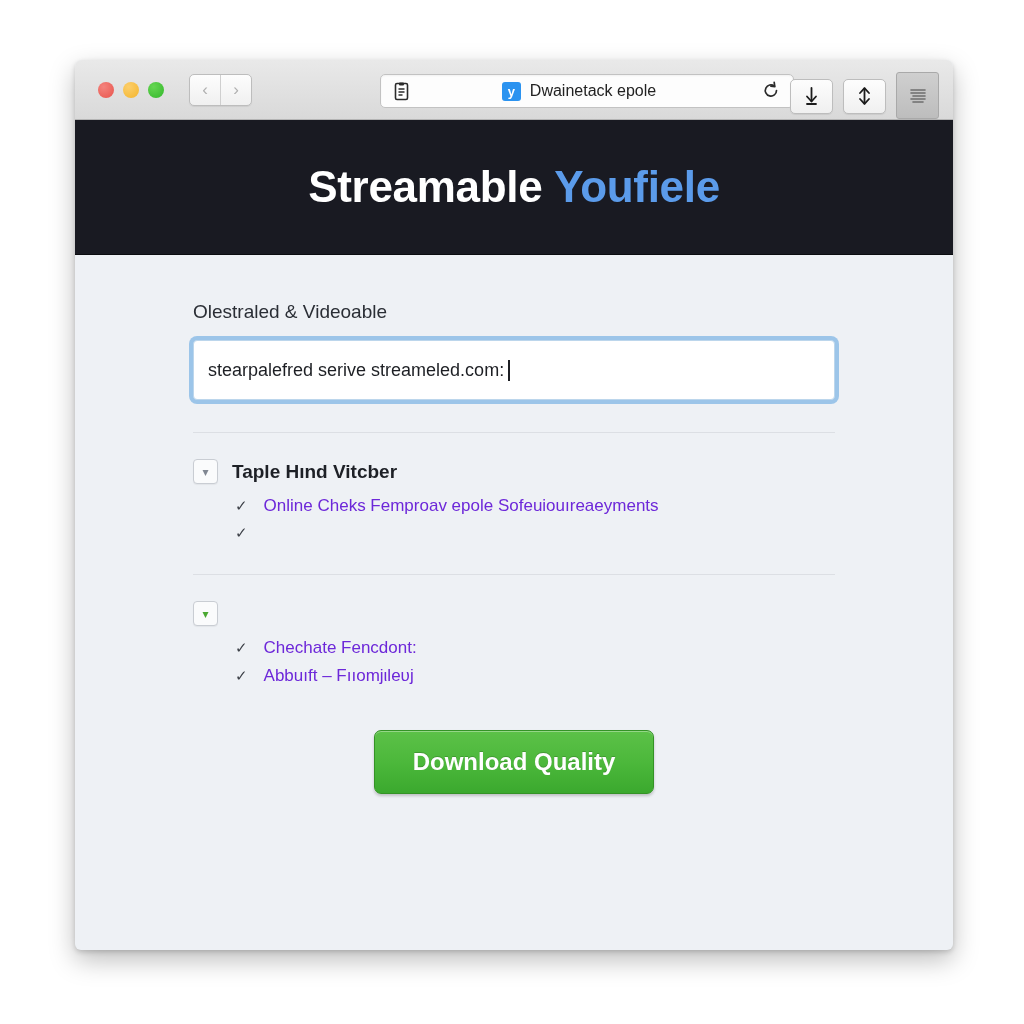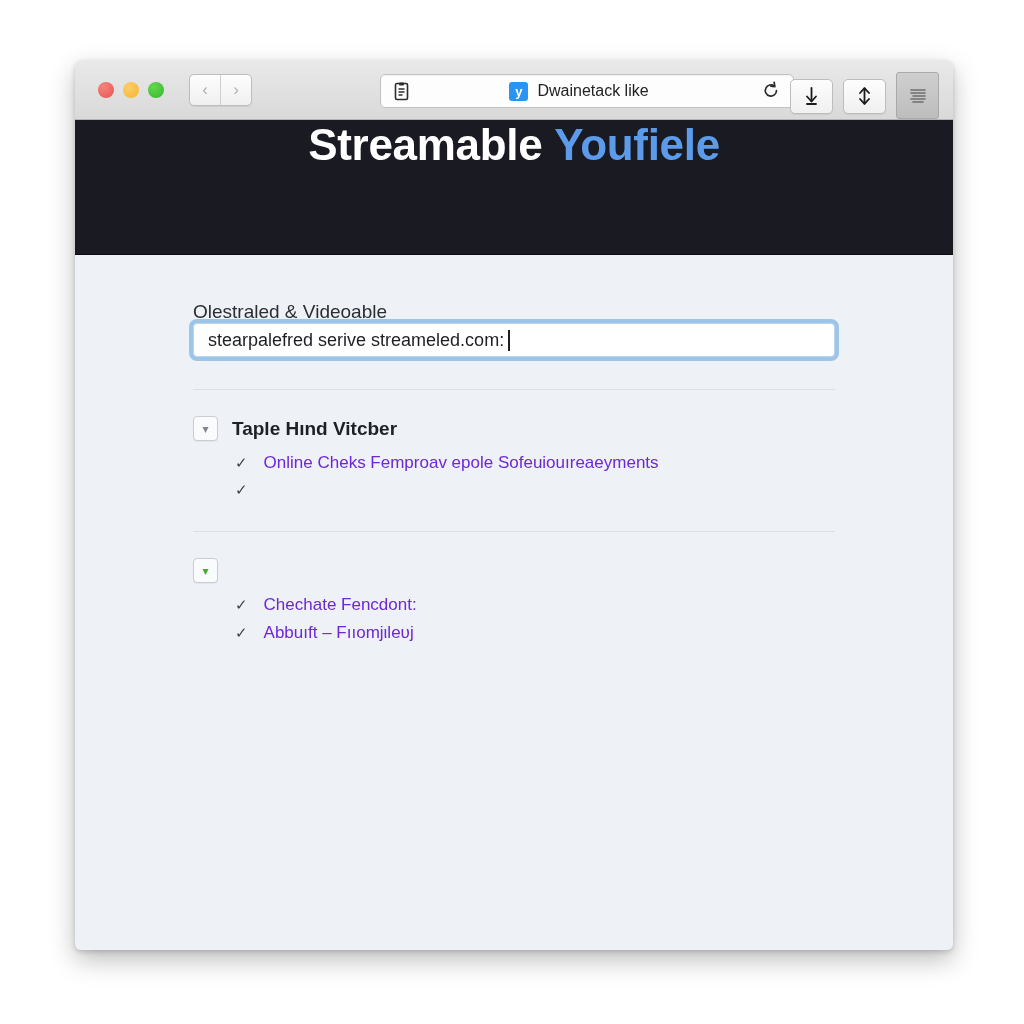--- a/index.html
+++ b/index.html
@@ -128,42 +128,43 @@
     border-radius: 3px;
     display: flex; align-items: center; justify-content: center;
     margin-top: -1px;
   }
 
   
   .hero {
     height: 134px;
     background: #191a22;
     display: flex;
-    align-items: flex-start;
+    align-items: center;
     justify-content: center;
     border-bottom: 1px solid #0b0c10;
   }
   .hero-title {
     font-size: 44px;
     font-weight: bold;
     letter-spacing: -0.3px;
   }
   .hero-title .w { color: #ffffff; }
   .hero-title .b { color: #5b9bea; }
 
   
   .content {
     padding: 46px 118px 0 118px;
   }
   .field-label {
     font-size: 19px;
     color: #2a2e35;
+    margin-bottom: 17px;
   }
   .url-input {
-    height: 34px;
+    height: 60px;
     background: #ffffff;
     border: 1px solid #bcd6ec;
     border-radius: 4px;
     box-shadow: 0 0 0 4px #9cc5e9;
     display: flex;
     align-items: center;
     padding: 0 14px;
     box-sizing: border-box;
   }
   .url-text {
@@ -265,21 +266,21 @@
         <svg width="17" height="19" viewBox="0 0 17 19">
           <rect x="2.5" y="1.5" width="12" height="16" rx="1.5" fill="#fff" stroke="#2b2b2b" stroke-width="1.6"></rect>
           <rect x="6" y="0.5" width="5" height="3" rx="1" fill="#2b2b2b"></rect>
           <line x1="5.5" y1="7" x2="11.5" y2="7" stroke="#2b2b2b" stroke-width="1.3"></line>
           <line x1="5.5" y1="10" x2="11.5" y2="10" stroke="#2b2b2b" stroke-width="1.3"></line>
           <line x1="5.5" y1="13" x2="9.5" y2="13" stroke="#2b2b2b" stroke-width="1.3"></line>
         </svg>
       </span>
       <div class="ab-center">
         <span class="favicon">y</span>
-        <span class="ab-title">Dwainetack like</span>
+        <span class="ab-title">Dwainetack epole</span>
       </div>
       <span class="ab-right-icon">
         <svg width="18" height="20" viewBox="0 0 18 20">
           <path d="M14.5 9.5 A5.6 5.6 0 1 1 12.4 5.1" fill="none" stroke="#2b2b2b" stroke-width="1.7" stroke-linecap="round"></path>
           <path d="M12.2 1.4 L12.8 5.6 L8.9 5.2" fill="none" stroke="#2b2b2b" stroke-width="1.7" stroke-linecap="round" stroke-linejoin="round"></path>
         </svg>
       </span>
     </div>
 
     <div class="right-tools">
@@ -359,15 +360,18 @@
           <span class="check">✓</span>
           <span class="subtext">Chechate Fencdont:</span>
         </div>
         <div class="subitem">
           <span class="check">✓</span>
           <span class="subtext">Abbuıft – Fııomјιleυј</span>
         </div>
       </div>
     </div>
 
+    <div class="btn-row">
+      <button class="download-btn">Download Quality</button>
+    </div>
 
   </div>
 </div>
 
 </body></html>

